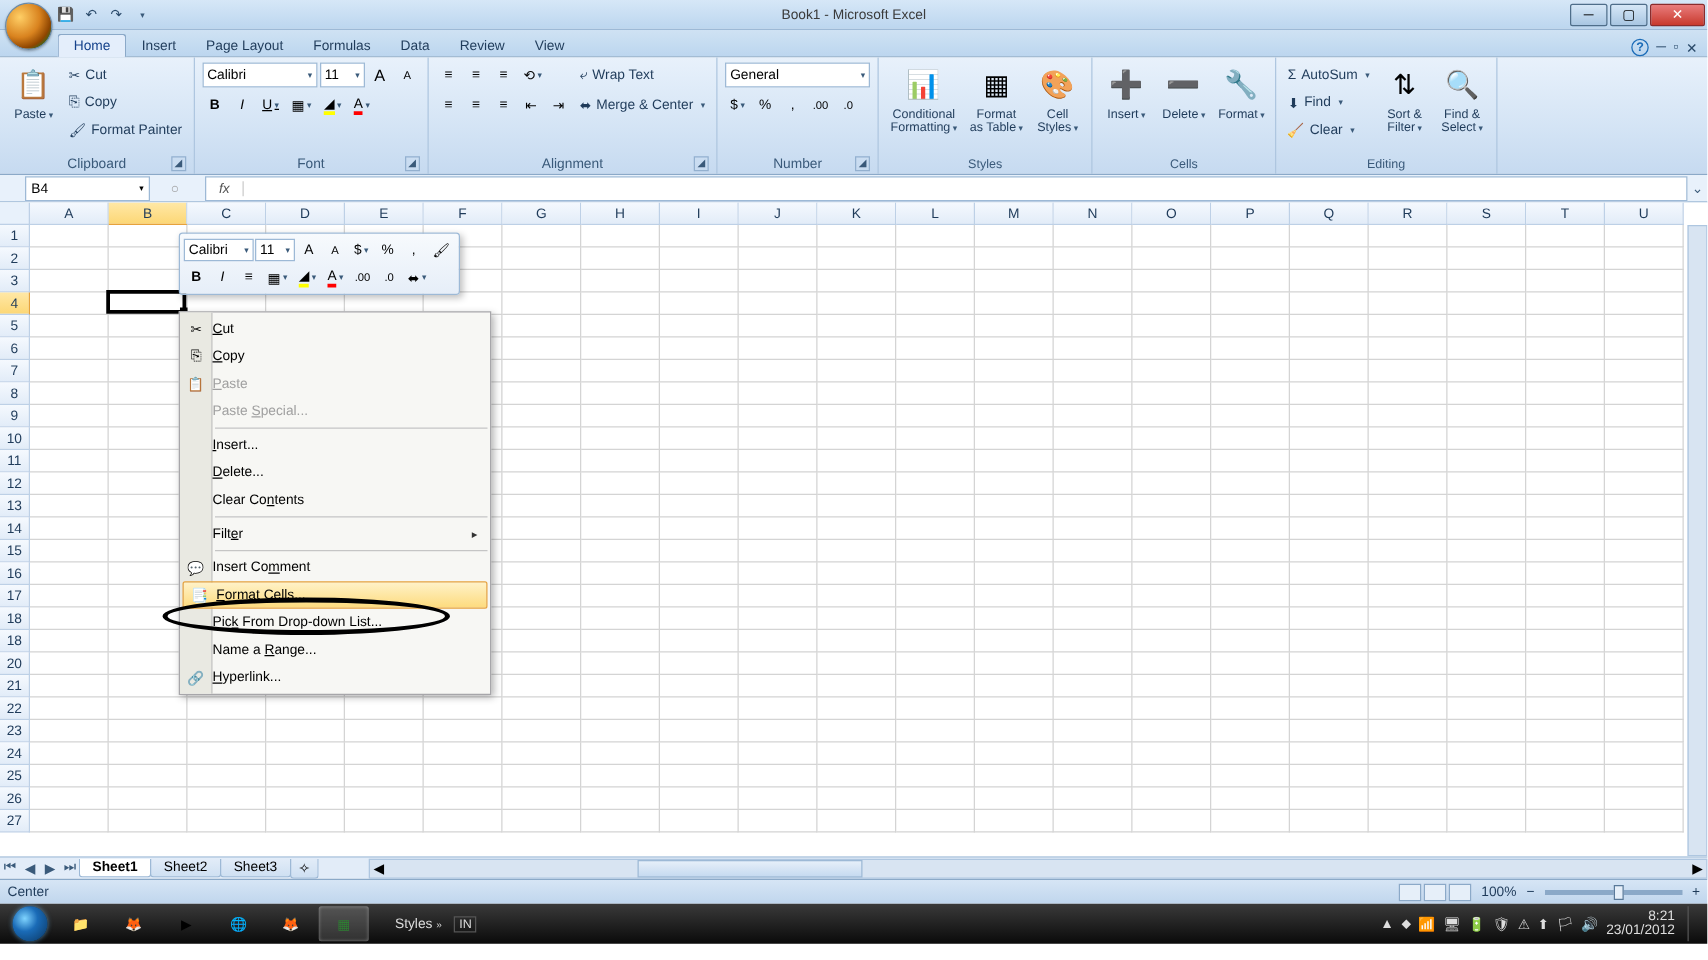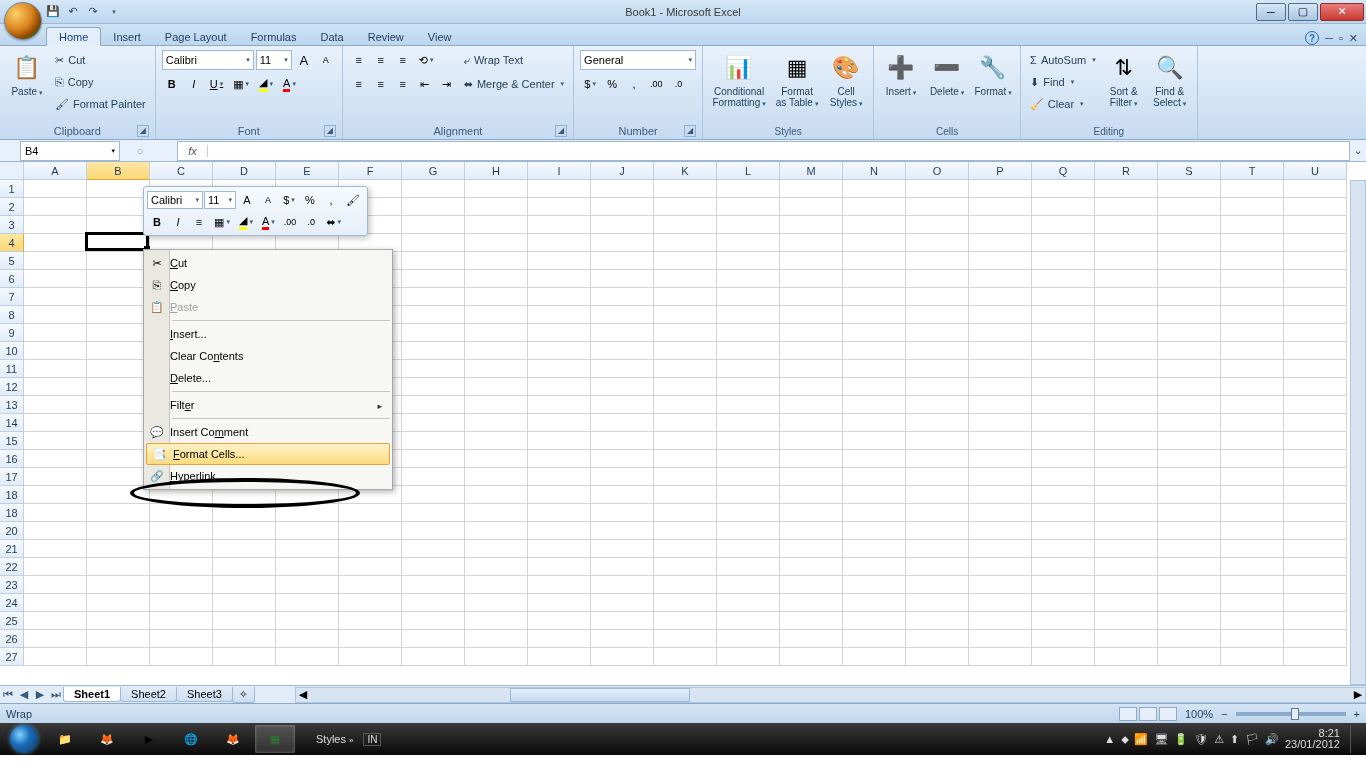--- a/index.html
+++ b/index.html
@@ -32,21 +32,21 @@
 .btn-lg .ico{ width:32px; height:32px; display:flex; align-items:center; justify-content:center; font-size:22px; }
 .btn-lg .lbl{ font-size:10px; text-align:center; line-height:11px; color:#1f3b5a; }
 .dd-arrow::after{ content:"▾"; font-size:7px; margin-left:2px; color:#3a5a7a; }
 .combo{ height:20px; border:1px solid #9db9d6; background:#fff; display:flex; align-items:center; padding:0 3px; font-size:11px; }
 .combo .arrow{ margin-left:auto; font-size:7px; color:#3a5a7a; cursor:pointer; }
 .txt-row{ height:20px; display:flex; align-items:center; gap:4px; color:#1f3b5a; cursor:pointer; padding:0 3px; }
 
 .fbar{ height:22px; background:#e8f1fb; border-bottom:1px solid #9db9d6; display:flex; align-items:center; }
 .namebox{ width:100px; height:20px; border:1px solid #9db9d6; background:#fff; margin-left:20px; display:flex; align-items:center; padding:0 4px; }
 .namebox .arrow{ margin-left:auto; font-size:7px; cursor:pointer; }
-.fxbox{ flex:1; height:20px; border:1px solid #9db9d6; background:#fff; margin-left:17px; display:flex; align-items:center; }
+.fxbox{ flex:1; height:20px; border:1px solid #9db9d6; background:#fff; margin-left:4px; display:flex; align-items:center; }
 .fx-lbl{ width:30px; text-align:center; font-style:italic; color:#555; border-right:1px solid #ccc; }
 .fx-expand{ width:16px; text-align:center; color:#3a5a7a; cursor:pointer; }
 
 .grid-wrap{ position:relative; height:523px; background:#fff; overflow:hidden; }
 .colhdrs{ display:flex; height:18px; position:absolute; top:0; left:0; right:0; }
 .sel-all{ width:24px; height:18px; background:#e8f1fb; border-right:1px solid #bdd0e6; border-bottom:1px solid #bdd0e6; cursor:pointer; }
 .colhdr{ height:18px; border-right:1px solid #bdd0e6; border-bottom:1px solid #bdd0e6; background:linear-gradient(to bottom,#f5f9fe,#e2ecf8); text-align:center; line-height:18px; color:#1f3b5a; cursor:pointer; font-size:11px; }
 .colhdr.active{ background:linear-gradient(to bottom,#ffe8a6,#fcd776); border-bottom-color:#e6a23c; }
 .rowhdrs{ position:absolute; top:18px; left:0; width:24px; }
 .rowhdr{ height:18px; border-right:1px solid #bdd0e6; border-bottom:1px solid #bdd0e6; background:linear-gradient(to bottom,#f5f9fe,#e2ecf8); text-align:center; line-height:18px; color:#1f3b5a; cursor:pointer; font-size:11px; }
@@ -1040,47 +1040,59 @@
         <span class="lbl"><u>C</u><span>ut</span></span>
       </div>
     <div class="ctxmenu-item">
         <span class="iconcol">⎘</span>
         <span class="lbl"><u>C</u><span>opy</span></span>
       </div>
     <div class="ctxmenu-item disabled">
         <span class="iconcol">📋</span>
         <span class="lbl"><u>P</u>aste</span>
       </div>
+    <div class="ctxmenu-item disabled">
+        <span class="iconcol"></span>
+        <span class="lbl">Paste <u>S</u>pecial...</span>
+      </div>
     <hr>
     <div class="ctxmenu-item">
         <span class="iconcol"></span>
         <span class="lbl"><u>I</u>nsert...</span>
       </div>
     <div class="ctxmenu-item">
         <span class="iconcol"></span>
-        <span class="lbl">Clear Co<u>n</u>tents</span>
+        <span class="lbl"><u>D</u>elete...</span>
       </div>
     <div class="ctxmenu-item">
         <span class="iconcol"></span>
-        <span class="lbl"><u>D</u>elete...</span>
+        <span class="lbl">Clear Co<u>n</u>tents</span>
       </div>
     <hr>
     <div class="ctxmenu-item">
         <span class="iconcol"></span>
         <span class="lbl">Filt<u>e</u>r</span>
         <span class="sub"></span>
       </div>
     <hr>
     <div class="ctxmenu-item">
         <span class="iconcol">💬</span>
         <span class="lbl">Insert Co<u>m</u>ment</span>
       </div>
     <div class="ctxmenu-item hover">
         <span class="iconcol">📑</span>
         <span class="lbl"><u>F</u>ormat Cells...</span>
+      </div>
+    <div class="ctxmenu-item">
+        <span class="iconcol"></span>
+        <span class="lbl">Pic<u>k</u> From Drop-down List...</span>
+      </div>
+    <div class="ctxmenu-item">
+        <span class="iconcol"></span>
+        <span class="lbl">Name a <u>R</u>ange...</span>
       </div>
     <div class="ctxmenu-item">
         <span class="iconcol">🔗</span>
         <span class="lbl"><u>H</u>yperlink...</span>
       </div>
   </div>
 
   <div class="annot" style="left:130px; top:316px; width:230px; height:30px;"></div>
 </div>
 
@@ -1096,21 +1108,21 @@
   <div class="sheettab">Sheet3</div>
   <div class="sheettab" style="padding:1px 6px;">✧</div>
   <div class="hscroll">
     <span style="width:14px;text-align:center;">◀</span>
     <div class="thumb"></div>
     <span style="margin-left:auto;width:14px;text-align:center;">▶</span>
   </div>
 </div>
 
 <div class="statusbar">
-  <span>Wrap</span>
+  <span>Center</span>
   <div class="viewbtns">
     <div class="viewbtn"></div>
     <div class="viewbtn"></div>
     <div class="viewbtn"></div>
     <span style="margin:0 6px;">100%</span>
     <span>−</span>
     <div class="zoom-slider">
         <div class="thumb"></div>
       </div>
     <span>+</span>

